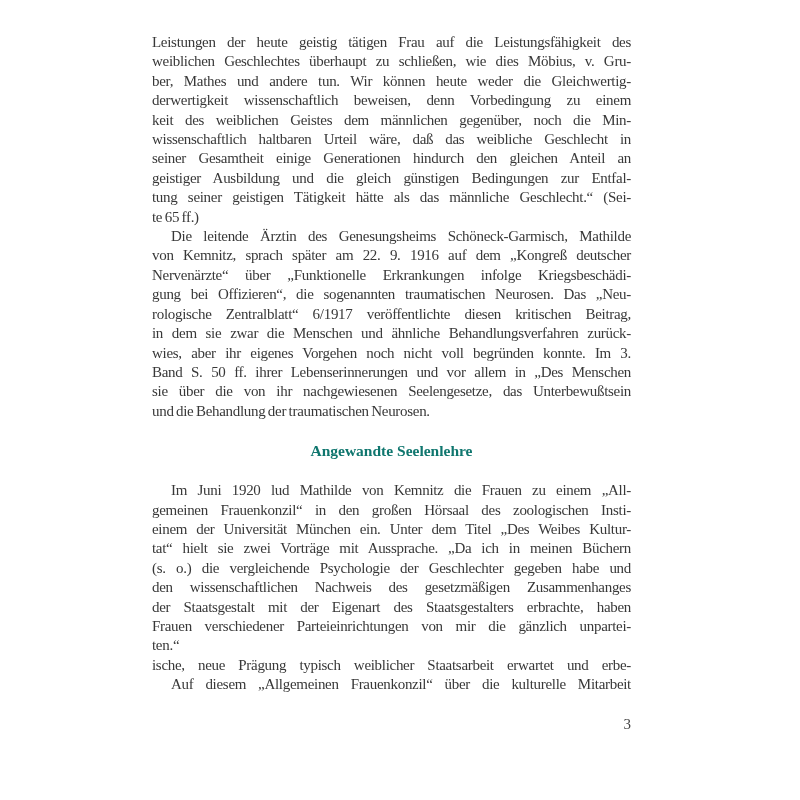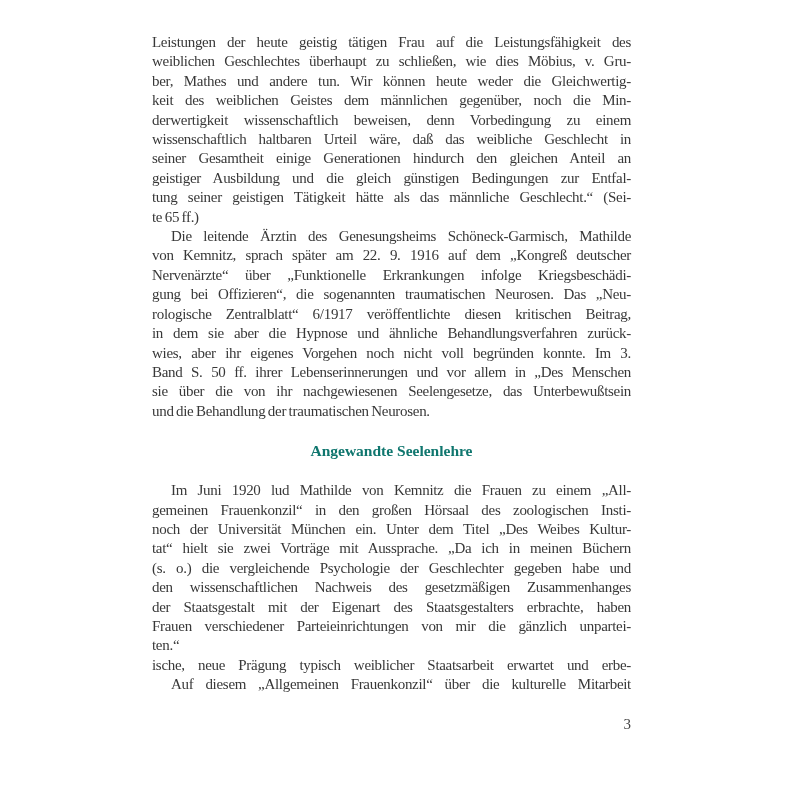--- a/index.html
+++ b/index.html
@@ -58,48 +58,48 @@
 </head>
 <body>
 
 <div class="page">
   <div class="text-column">
 
     <div class="para">
         <div class="line">Leistungen der heute geistig tätigen Frau auf die Leistungsfähigkeit des</div>
         <div class="line">weiblichen Geschlechtes überhaupt zu schließen, wie dies Möbius, v. Gru-</div>
         <div class="line">ber, Mathes und andere tun. Wir können heute weder die Gleichwertig-</div>
+        <div class="line">derwertigkeit wissenschaftlich beweisen, denn Vorbedingung zu einem</div>
         <div class="line">keit des weiblichen Geistes dem männlichen gegenüber, noch die Min-</div>
-        <div class="line">derwertigkeit wissenschaftlich beweisen, denn Vorbedingung zu einem</div>
         <div class="line">wissenschaftlich haltbaren Urteil wäre, daß das weibliche Geschlecht in</div>
         <div class="line">seiner Gesamtheit einige Generationen hindurch den gleichen Anteil an</div>
         <div class="line">geistiger Ausbildung und die gleich günstigen Bedingungen zur Entfal-</div>
         <div class="line">tung seiner geistigen Tätigkeit hätte als das männliche Geschlecht.“ (Sei-</div>
         <div class="line last">te 65 ff.)</div>
       </div>
 
     <div class="para indent">
         <div class="line">Die leitende Ärztin des Genesungsheims Schöneck-Garmisch, Mathilde</div>
         <div class="line">von Kemnitz, sprach später am 22. 9. 1916 auf dem „Kongreß deutscher</div>
         <div class="line">Nervenärzte“ über „Funktionelle Erkrankungen infolge Kriegsbeschädi-</div>
         <div class="line">gung bei Offizieren“, die sogenannten traumatischen Neurosen. Das „Neu-</div>
         <div class="line">rologische Zentralblatt“ 6/1917 veröffentlichte diesen kritischen Beitrag,</div>
-        <div class="line">in dem sie aber die Hypnose und ähnliche Behandlungsverfahren zurück-</div>
+        <div class="line">in dem sie zwar die Menschen und ähnliche Behandlungsverfahren zurück-</div>
         <div class="line">wies, aber ihr eigenes Vorgehen noch nicht voll begründen konnte. Im 3.</div>
         <div class="line">Band S. 50 ff. ihrer Lebenserinnerungen und vor allem in „Des Menschen</div>
         <div class="line">sie über die von ihr nachgewiesenen Seelengesetze, das Unterbewußtsein</div>
         <div class="line last">und die Behandlung der traumatischen Neurosen.</div>
       </div>
 
     <h2 class="heading">Angewandte Seelenlehre</h2>
 
     <div class="para indent">
         <div class="line">Im Juni 1920 lud Mathilde von Kemnitz die Frauen zu einem „All-</div>
         <div class="line">gemeinen Frauenkonzil“ in den großen Hörsaal des zoologischen Insti-</div>
-        <div class="line">noch der Universität München ein. Unter dem Titel „Des Weibes Kultur-</div>
+        <div class="line">einem der Universität München ein. Unter dem Titel „Des Weibes Kultur-</div>
         <div class="line">tat“ hielt sie zwei Vorträge mit Aussprache. „Da ich in meinen Büchern</div>
         <div class="line">(s. o.) die vergleichende Psychologie der Geschlechter gegeben habe und</div>
         <div class="line">den wissenschaftlichen Nachweis des gesetzmäßigen Zusammenhanges</div>
         <div class="line">der Staatsgestalt mit der Eigenart des Staatsgestalters erbrachte, haben</div>
         <div class="line">Frauen verschiedener Parteieinrichtungen von mir die gänzlich unpartei-</div>
         <div class="line last">ten.“</div>
         <div class="line">ische, neue Prägung typisch weiblicher Staatsarbeit erwartet und erbe-</div>
       </div>
 
     <div class="para indent continues">

